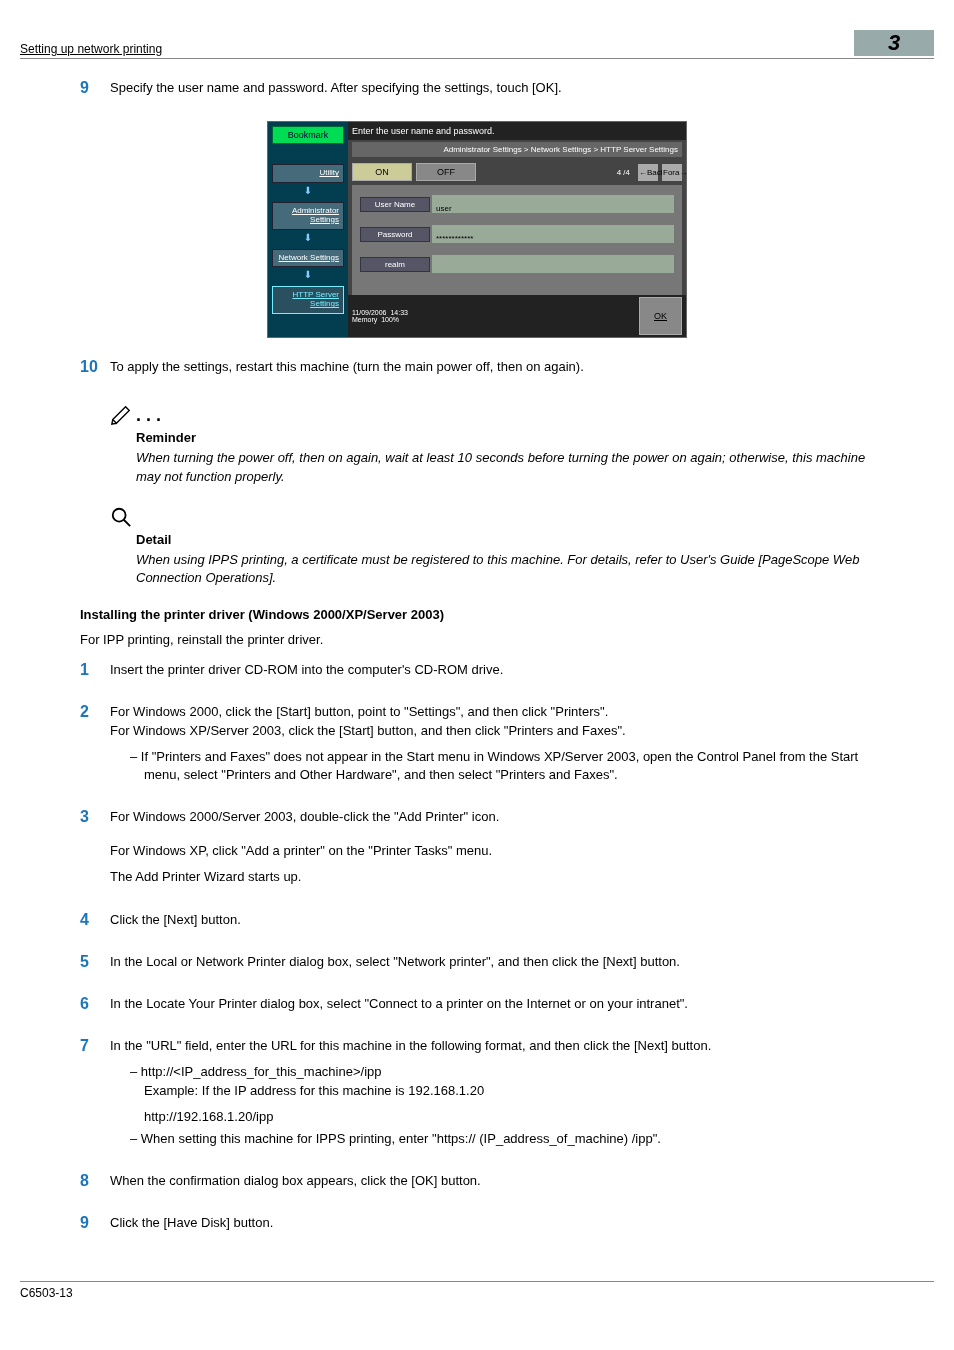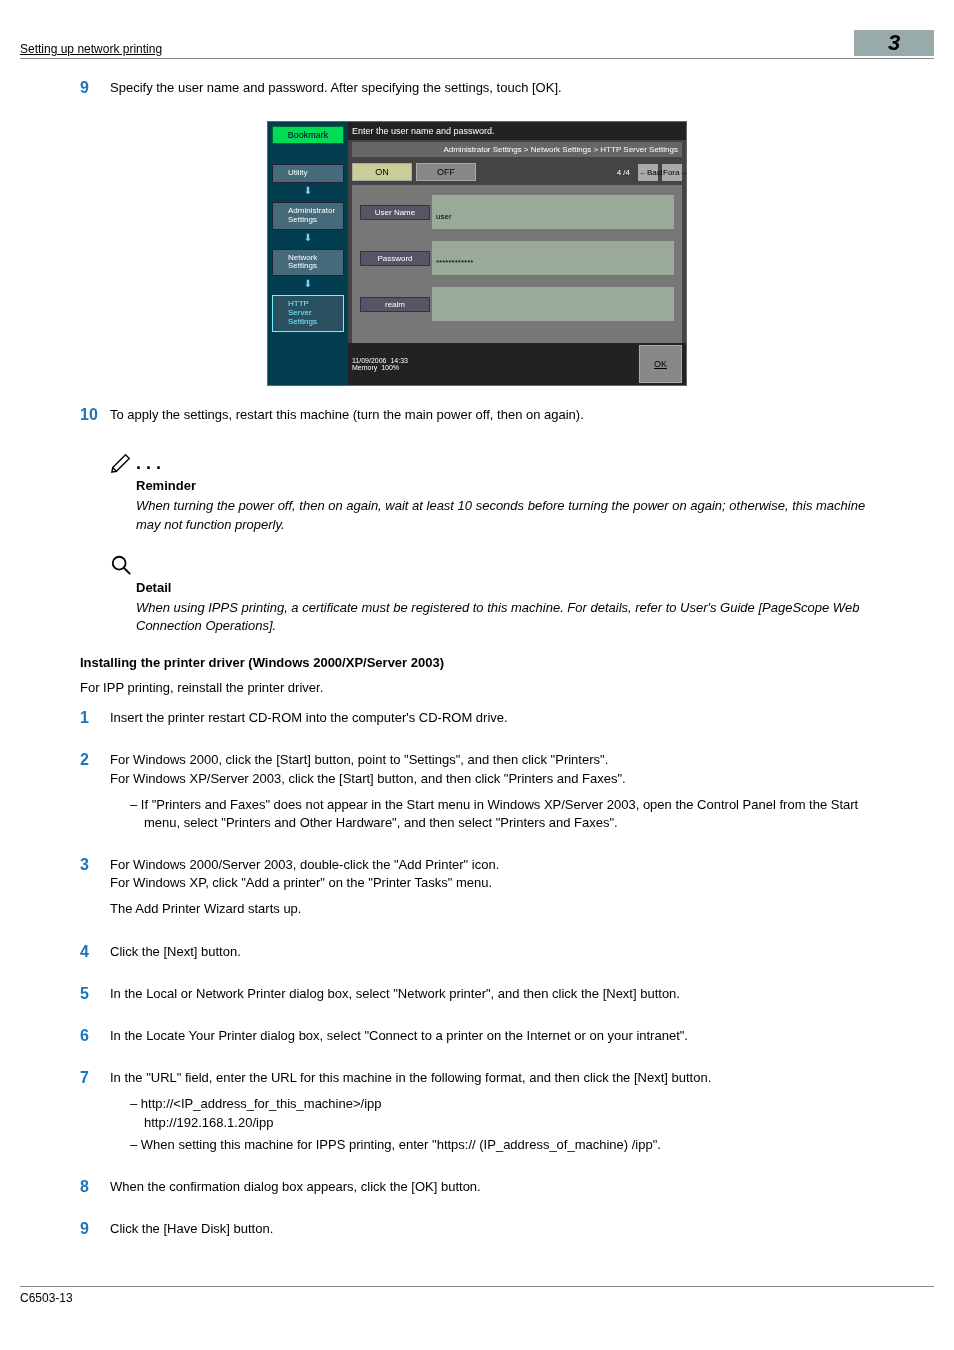--- a/index.html
+++ b/index.html
@@ -22,35 +22,35 @@
   .note-text { font-style: italic; margin-left: 26px; line-height:1.4; }
   .section-title { font-weight: bold; margin: 20px 0 10px 0; font-size:13px; }
   .intro { margin-bottom: 14px; font-size:13px; }
   .footer { display:flex; border-top:1px solid #888; margin-top:40px; padding-top:4px; font-size:12px; }
 
   
   .panel-wrap { margin: 10px auto 20px auto; width: 420px; }
   .panel { display:flex; background:#000; border:1px solid #666; font-size:9px; }
   .panel-side { width:80px; background:#023e50; padding:4px; }
   .bookmark { background:#0d5; color:#003; border:1px solid #063; text-align:center; padding:3px 12px; font-size:9px; margin-bottom:20px;}
-  .side-btn { background:#456a7a; color:#fff; text-align:left; padding:4px 15px; margin-bottom:6px; font-size:8px; border:1px solid #223; line-height:1.1;}
+  .side-btn { background:#456a7a; color:#fff; text-align:right; padding:4px 4px; margin-bottom:6px; font-size:8px; border:1px solid #223; line-height:1.1;text-decoration:underline;}
   .side-arrow { text-align:center; color:#8cf; font-size:10px; margin:-4px 0 6px 0;}
   .side-btn.active { background:#2a4f5f; color:#7ef; border:1px solid #7ef;}
   .panel-main { flex:1; background:#444; color:#fff; display:flex; flex-direction:column; }
   .panel-top { background:#222; color:#fff; padding:4px; font-size:9px;}
   .panel-crumb { background:#666; color:#fff; padding:3px 4px; font-size:8px; margin:2px 4px;text-align:right;}
   .panel-tabs { display:flex; gap:4px; padding:4px; align-items:center;}
   .tab { background:#888; color:#000; padding:3px 0; text-align:center; font-size:9px; width:60px; border:1px solid #aaa;}
   .tab.active { background:#cc9; }
   .tab.small { width:20px; font-size:8px; background:#aaa;}
   .pager { color:#fff; font-size:8px; margin:0 4px;}
   .form-area { flex:1; background:#777; margin:0 4px; padding:10px 8px; }
   .form-row { display:flex; align-items:center; margin-bottom:12px; }
   .form-label { width:70px; background:#556; color:#fff; text-align:center; padding:2px 2px; font-size:8px; border:1px solid #334;}
-  .form-field { flex:1; background:#9a9; margin-left:2px; padding:17px 4px; font-size:8px; color:#000; height:16px;}
+  .form-field { flex:1; background:#9a9; margin-left:2px; padding:9px 4px; font-size:8px; color:#000; height:16px;}
   .panel-bottom { display:flex; justify-content:space-between; align-items:center; background:#222; padding:2px 4px; }
   .panel-bottom .info { color:#fff; font-size:7px; line-height:1.1;}
   .okbtn { background:#888; color:#000; padding:13px 14px; font-size:9px; border:1px solid #aaa;text-decoration:underline;}
 </style>
 </head>
 <body>
 
 <div class="header-row">
   <span class="header-left">Setting up network printing</span>
   <div class="header-right">
@@ -141,37 +141,37 @@
     <div class="note-title">Detail</div>
     <div class="note-text">When using IPPS printing, a certificate must be registered to this machine. For details, refer to User's Guide [PageScope Web Connection Operations].</div>
   </div>
 
   <div class="section-title">Installing the printer driver (Windows 2000/XP/Server 2003)</div>
   <p class="intro">For IPP printing, reinstall the printer driver.</p>
 
   <div class="step">
     <div class="step-num">1</div>
     <div class="step-body">
-        <p>Insert the printer restart CD-ROM into the computer's CD-ROM drive.</p>
+        <p>Insert the printer driver CD-ROM into the computer's CD-ROM drive.</p>
       </div>
   </div>
 
   <div class="step">
     <div class="step-num">2</div>
     <div class="step-body">
       <p style="margin-bottom:0">For Windows 2000, click the [Start] button, point to "Settings", and then click "Printers".</p>
       <p>For Windows XP/Server 2003, click the [Start] button, and then click "Printers and Faxes".</p>
       <p class="sub">–   If "Printers and Faxes" does not appear in the Start menu in Windows XP/Server 2003, open the Control Panel from the Start menu, select "Printers and Other Hardware", and then select "Printers and Faxes".</p>
     </div>
   </div>
 
   <div class="step">
     <div class="step-num">3</div>
     <div class="step-body">
-      <p style="margin-bottom:0">For Windows 2000/Server 2003, double-click the "Add Printer" icon.</p>
+      <p style="margin-bottom:16px">For Windows 2000/Server 2003, double-click the "Add Printer" icon.</p>
       <p>For Windows XP, click "Add a printer" on the "Printer Tasks" menu.</p>
       <p>The Add Printer Wizard starts up.</p>
     </div>
   </div>
 
   <div class="step">
     <div class="step-num">4</div>
     <div class="step-body">
         <p>Click the [Next] button.</p>
       </div>
@@ -189,20 +189,21 @@
     <div class="step-body">
         <p>In the Locate Your Printer dialog box, select "Connect to a printer on the Internet or on your intranet".</p>
       </div>
   </div>
 
   <div class="step">
     <div class="step-num">7</div>
     <div class="step-body">
       <p>In the "URL" field, enter the URL for this machine in the following format, and then click the [Next] button.</p>
       <p class="sub" style="margin-bottom:0">–   http://&lt;IP_address_for_this_machine&gt;/ipp</p>
+      <p class="sub" style="text-indent:0">Example: If the IP address for this machine is 192.168.1.20</p>
       <p class="sub" style="text-indent:0;margin-bottom:4px">http://192.168.1.20/ipp</p>
       <p class="sub">–   When setting this machine for IPPS printing, enter "https:// (IP_address_of_machine) /ipp".</p>
     </div>
   </div>
 
   <div class="step">
     <div class="step-num">8</div>
     <div class="step-body">
         <p>When the confirmation dialog box appears, click the [OK] button.</p>
       </div>

